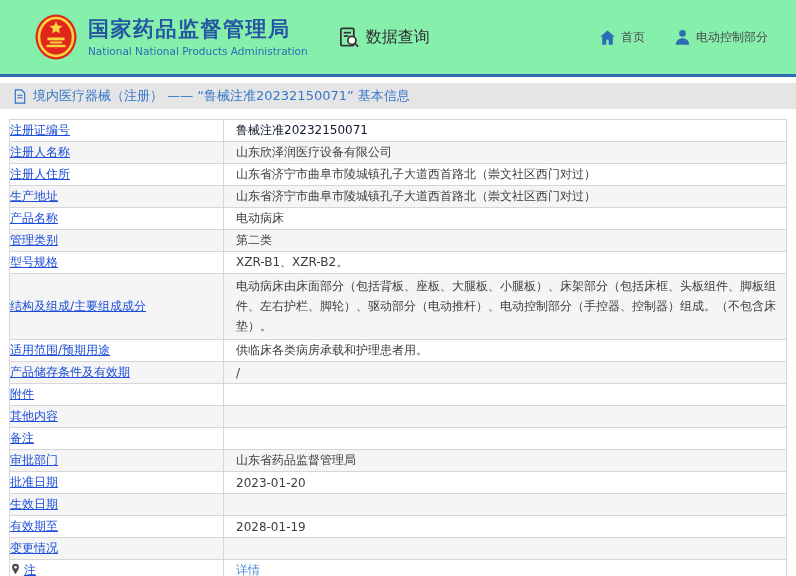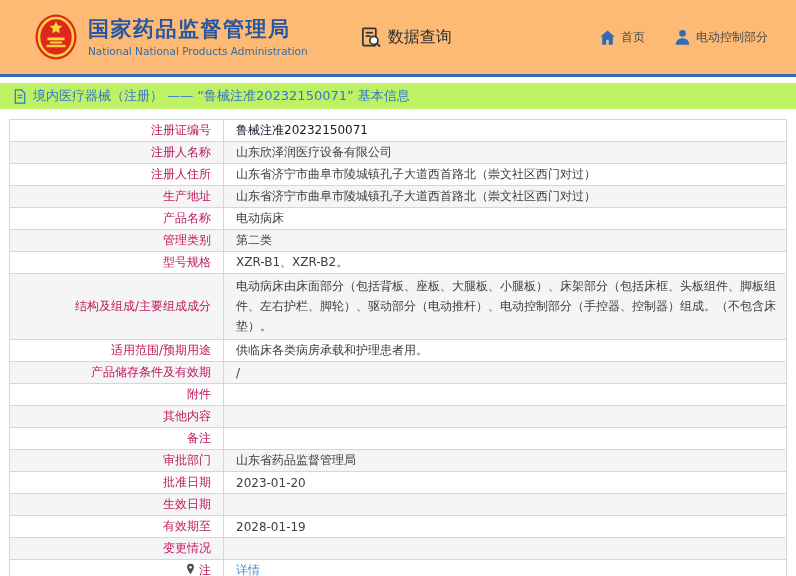--- a/index.html
+++ b/index.html
@@ -10,22 +10,21 @@
     font-family: "DejaVu Sans", "Liberation Sans", sans-serif;
     overflow: hidden;
   }
   
   .site-header {
     height: 77px;
     display: flex;
     align-items: center;
     border-bottom: 3px solid #2e6cb5;
     padding: 0 24px 0 34px;
-    background: #fdba74;
-    gap: 22px;
+    background: #86efac;
   }
   .logo-group { display: flex; align-items: center; gap: 10px; }
   .emblem { width: 44px; height: 48px; display: inline-block; flex: none; }
   .title-block { display: flex; flex-direction: column; }
   .site-title {
     font-size: 21px; font-weight: bold; color: #2456a4; letter-spacing: 1.5px;
     line-height: 1.2;
   }
   .site-subtitle { font-size: 10.5px; color: #2e6cb5; margin-top: 2px; }
   .section-label {
@@ -36,21 +35,21 @@
   .top-nav { margin-left: auto; display: flex; gap: 28px; padding-right: 4px; }
   .nav-item {
     display: flex; align-items: center; gap: 4px;
     text-decoration: none; font-size: 12px; color: #4a4a4a; cursor: pointer;
   }
   .nav-icon { width: 19px; height: 19px; display: inline-block; }
   
   .breadcrumb-bar {
     margin-top: 6px;
     height: 26px;
-    background: #bef264;
+    background: #e5e5e5;
     display: flex; align-items: center; gap: 6px;
     padding: 0 13px;
     color: #3577c9; font-size: 13px;
     margin-bottom: 10px;
   }
   .doc-icon { width: 14px; height: 15px; display: inline-block; flex: none; }
   
   .info-table {
     width: 778px;
     margin: 0 9px;
@@ -60,24 +59,25 @@
   }
   .info-table td {
     border: 1px solid #d6d6d6;
     height: 22px;
     padding: 1px 0;
     vertical-align: middle;
   }
   .info-table tr.alt { background: #f5f5f6; }
   .label-cell {
     width: 214px;
-    text-align: right;
+    text-align: left;
     padding-right: 12px !important;
-    color: #be185d;
+    color: #1d4ed8;
     white-space: nowrap;
+    text-decoration: underline;
   }
   .value-cell {
     padding-left: 12px !important;
     padding-right: 10px !important;
     color: #3d3d3d;
   }
   .value-cell.bold { font-weight: normal; color: #0f172a; }
   .value-cell.multiline { line-height: 1.65; padding-top: 3px !important; padding-bottom: 3px !important; }
   .detail-link { color: #4a90d9; text-decoration: none; cursor: pointer; text-align: center; }
   .pin-icon { display: inline-block; width: 11px; height: 12px; margin-right: 3px; vertical-align: -1px; }

